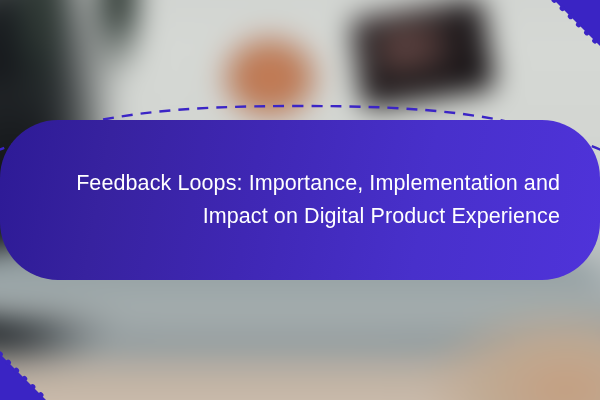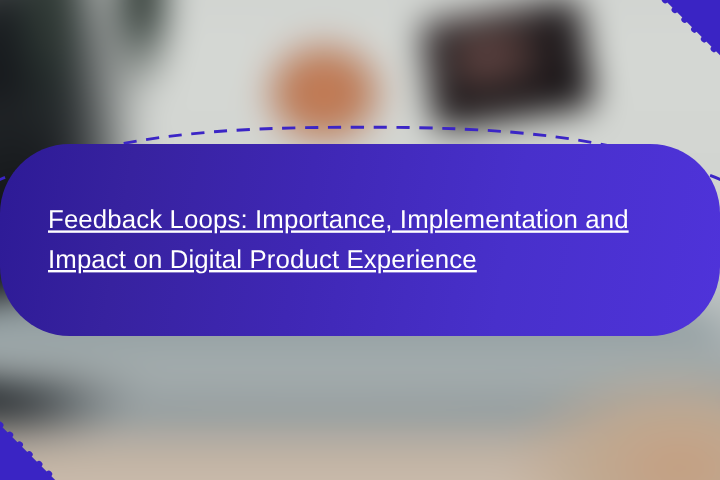--- a/index.html
+++ b/index.html
@@ -172,24 +172,23 @@
     box-sizing: border-box;
     padding: 0 28px;
   }
 
   .card-title {
     margin: 0;
     color: #ffffff;
     font-size: 21.5px;
     line-height: 1.55;
     font-weight: 400;
-    text-align: left;
+    text-align: right;
     letter-spacing: 0.1px;
     max-width: 520px;
-    text-decoration: underline;
   }
 </style>
 </head>
 <body>
 
 <div id="stage">
 
   <div class="photo">
     <div class="base"></div>
     <div class="arm-left"></div>

